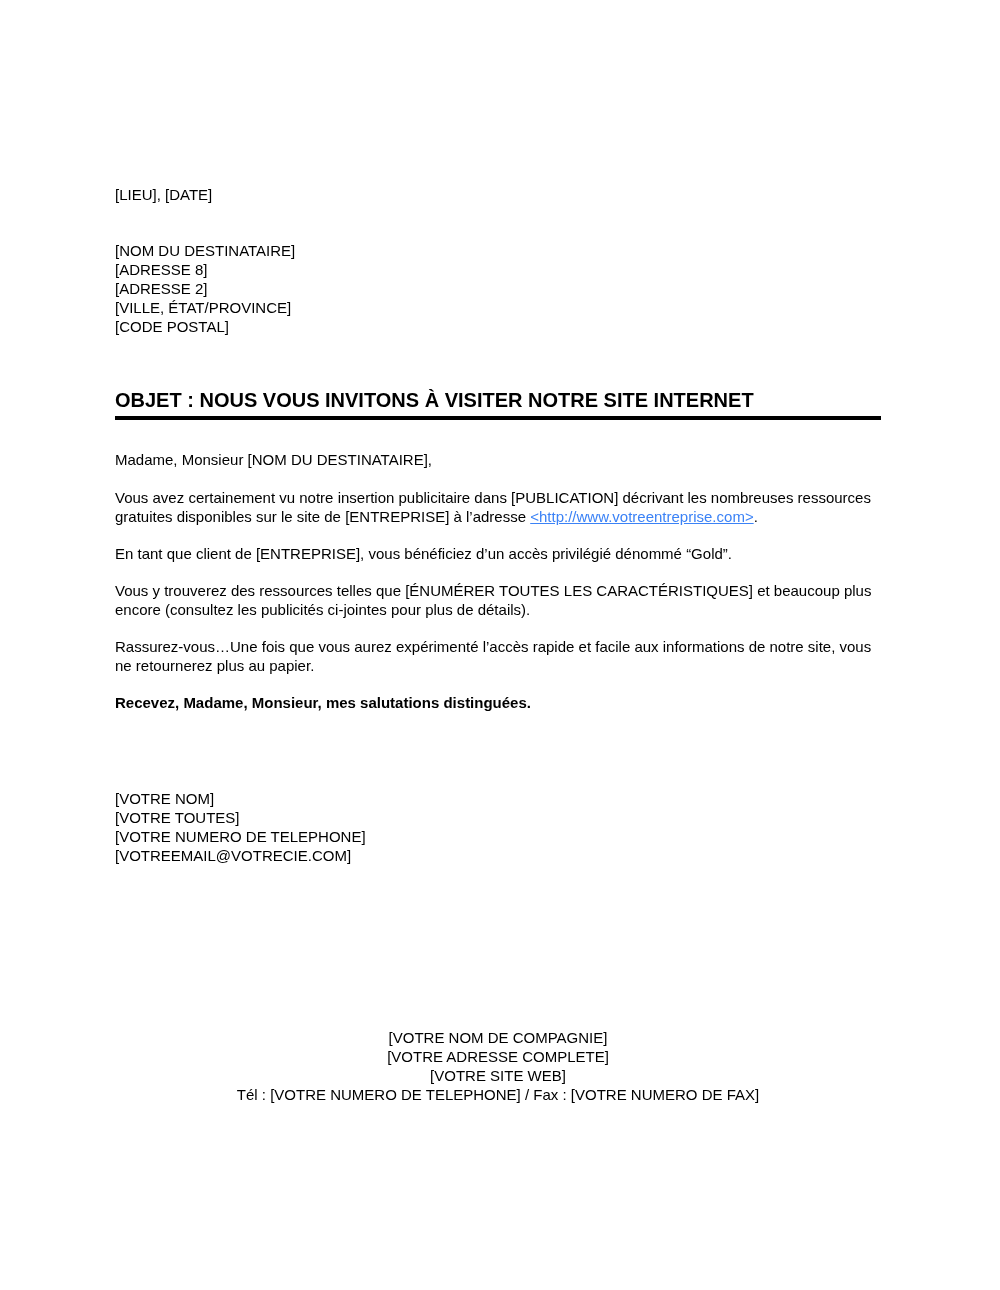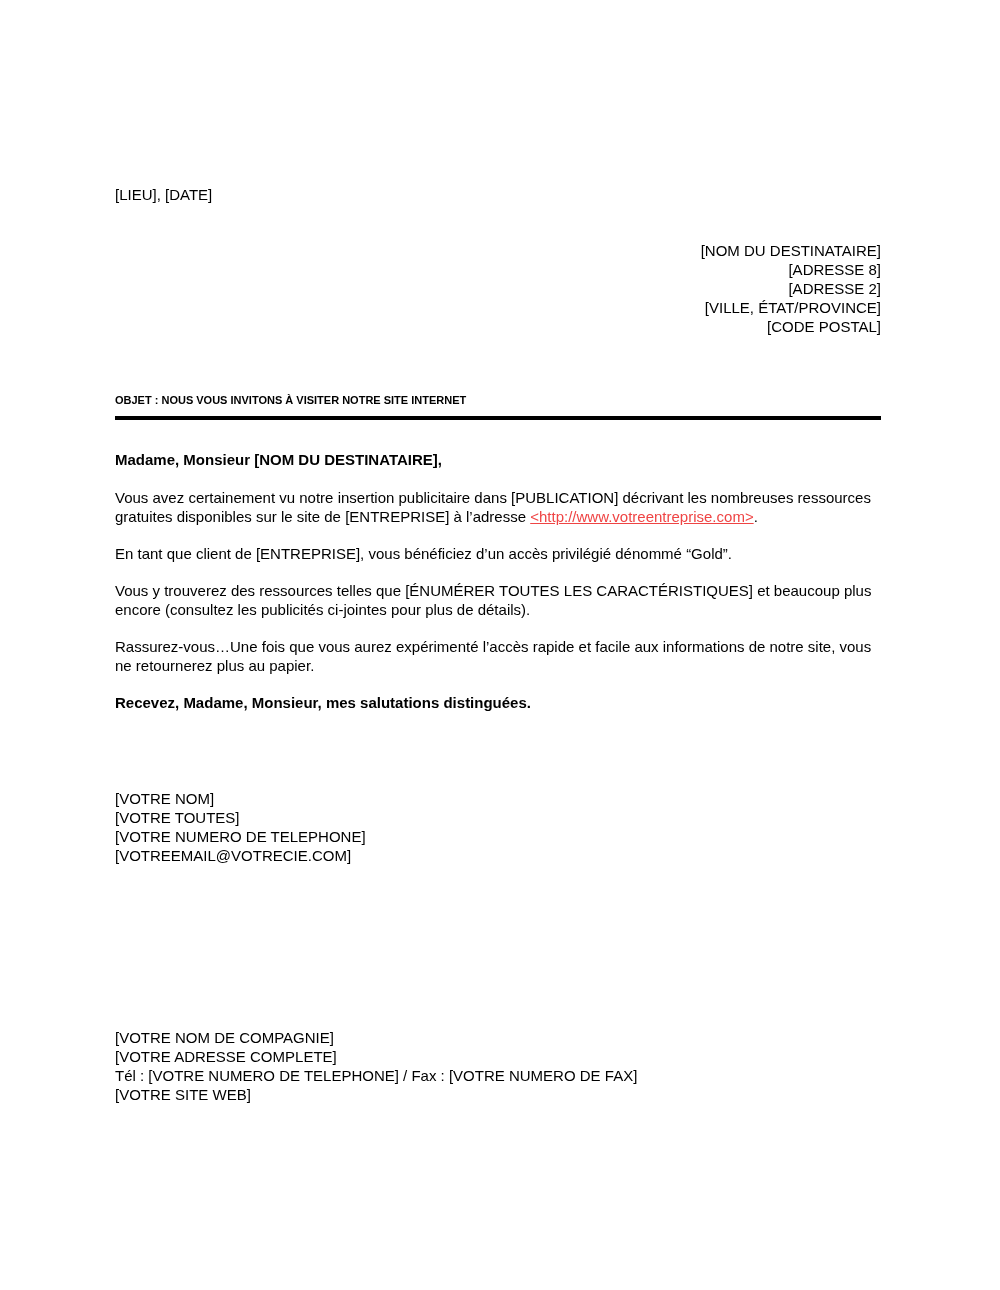--- a/index.html
+++ b/index.html
@@ -13,38 +13,38 @@
     color: #000000;
     font-family: "Liberation Sans", "DejaVu Sans", sans-serif;
     font-size: 15px;
     line-height: 19px;
     overflow: hidden;
   }
   .content {
     padding: 169px 119px 0 115px;
   }
   .date-line { margin-bottom: 37px; }
-  .recipient-block { margin-bottom: 55px; text-align: right; }
+  .recipient-block { margin-bottom: 55px; }
   .subject-wrap {
     font-weight: bold;
-    font-size: 11px;
+    font-size: 20px;
     padding-bottom: 6px;
     border-bottom: 4px solid #000000;
     margin-bottom: 30px;
   }
-  .salutation { margin-bottom: 19px; font-weight: bold; }
+  .salutation { margin-bottom: 19px; }
   .para { margin: 0 0 18px 0; }
   .closing { margin-top: 16px; font-weight: bold; }
   .signature-block { margin-top: 77px; }
   .footer-block {
     margin-top: 163px;
-    text-align: left;
+    text-align: center;
   }
   a.link {
-    color: #ef4444;
+    color: #3b82f6;
     text-decoration: underline;
     cursor: pointer;
   }
 </style>
 </head>
 <body>
 
 <div class="page">
   <div class="content">
 
@@ -76,18 +76,18 @@
     <div class="signature-block">
         <div>[VOTRE NOM]</div>
         <div>[VOTRE TOUTES]</div>
         <div>[VOTRE NUMERO DE TELEPHONE]</div>
         <div>[VOTREEMAIL@VOTRECIE.COM]</div>
       </div>
 
     <div class="footer-block">
         <div>[VOTRE NOM DE COMPAGNIE]</div>
         <div>[VOTRE ADRESSE COMPLETE]</div>
+        <div>[VOTRE SITE WEB]</div>
         <div>Tél : [VOTRE NUMERO DE TELEPHONE] / Fax : [VOTRE NUMERO DE FAX]</div>
-        <div>[VOTRE SITE WEB]</div>
       </div>
 
   </div>
 </div>
 
 </body></html>

